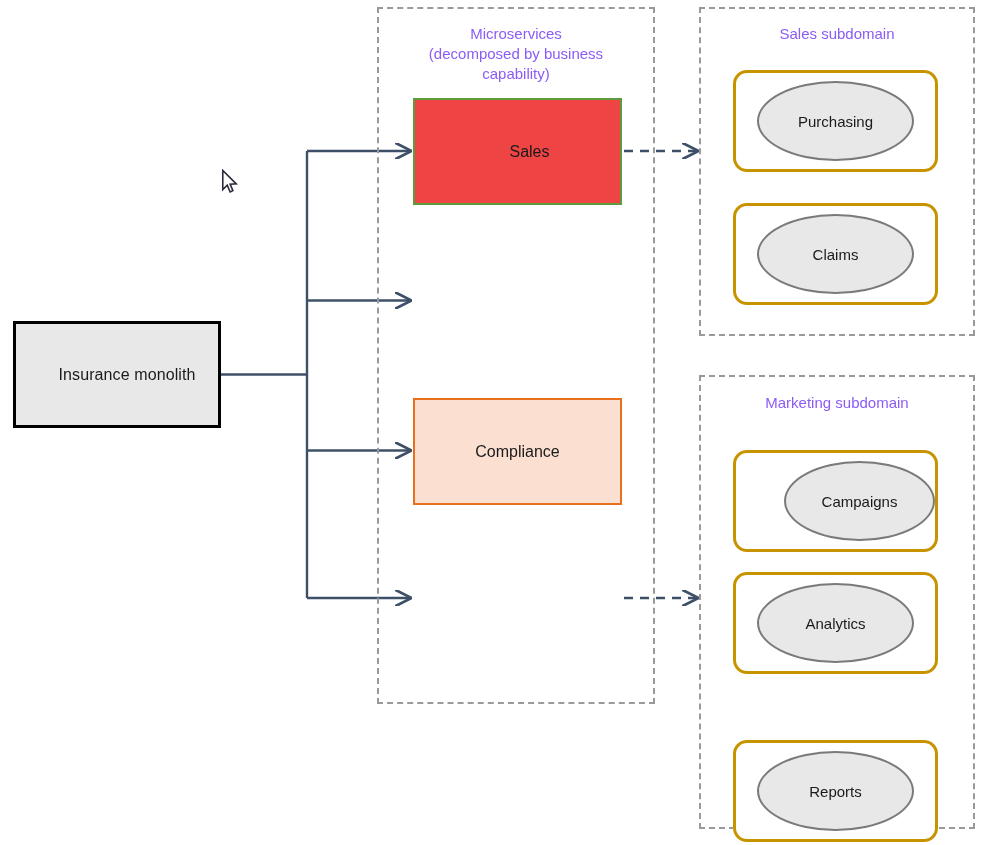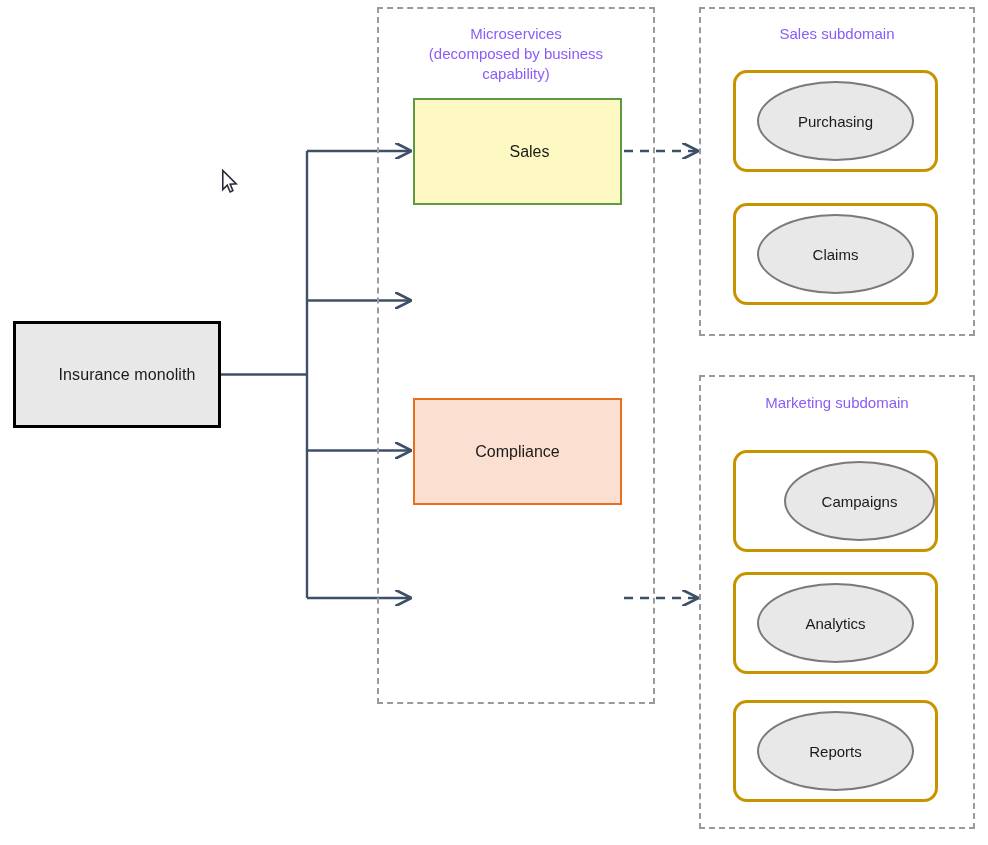--- a/index.html
+++ b/index.html
@@ -64,21 +64,21 @@
     height: 107px;
     left: 413px;
     border-width: 2px;
     border-style: solid;
     display: flex; align-items: center; justify-content: center;
   }
   .svc-label {
     font-size: 16px;
     color: #1a1a1a;
   }
-  .svc-sales      { top: 98px;  background: #fef9c3; border-color: #5d9b3e; padding-left: 24px; }
+  .svc-sales      { top: 98px;  background: #ef4444; border-color: #5d9b3e; padding-left: 24px; }
   .svc-customer   { top: 248px; background: #fdf0cc; border-color: #f2b200; }
   .svc-compliance { top: 398px; background: #fbe0d2; border-color: #e8701c; }
   .svc-marketing  { top: 547px; background: #dae3f3; border-color: #4a79c7; }
 
   
   .card {
     left: 733px;
     width: 205px;
     height: 102px;
     border: 3px solid #c79400;
@@ -96,21 +96,21 @@
   }
   .ellipse-label {
     font-size: 15px;
     color: #1a1a1a;
   }
 
   .card-purchasing { top: 70px; justify-content: center;  }
   .card-claims     { top: 203px; }
   .card-campaigns  { top: 450px; padding-left: 48px; }
   .card-analytics  { top: 572px; }
-  .card-reports    { top: 700px; }
+  .card-reports    { top: 740px; }
 
   
   .wires {
     position: absolute;
     left: 0; top: 0;
     width: 988px; height: 845px;
     pointer-events: none;
   }
 
   

